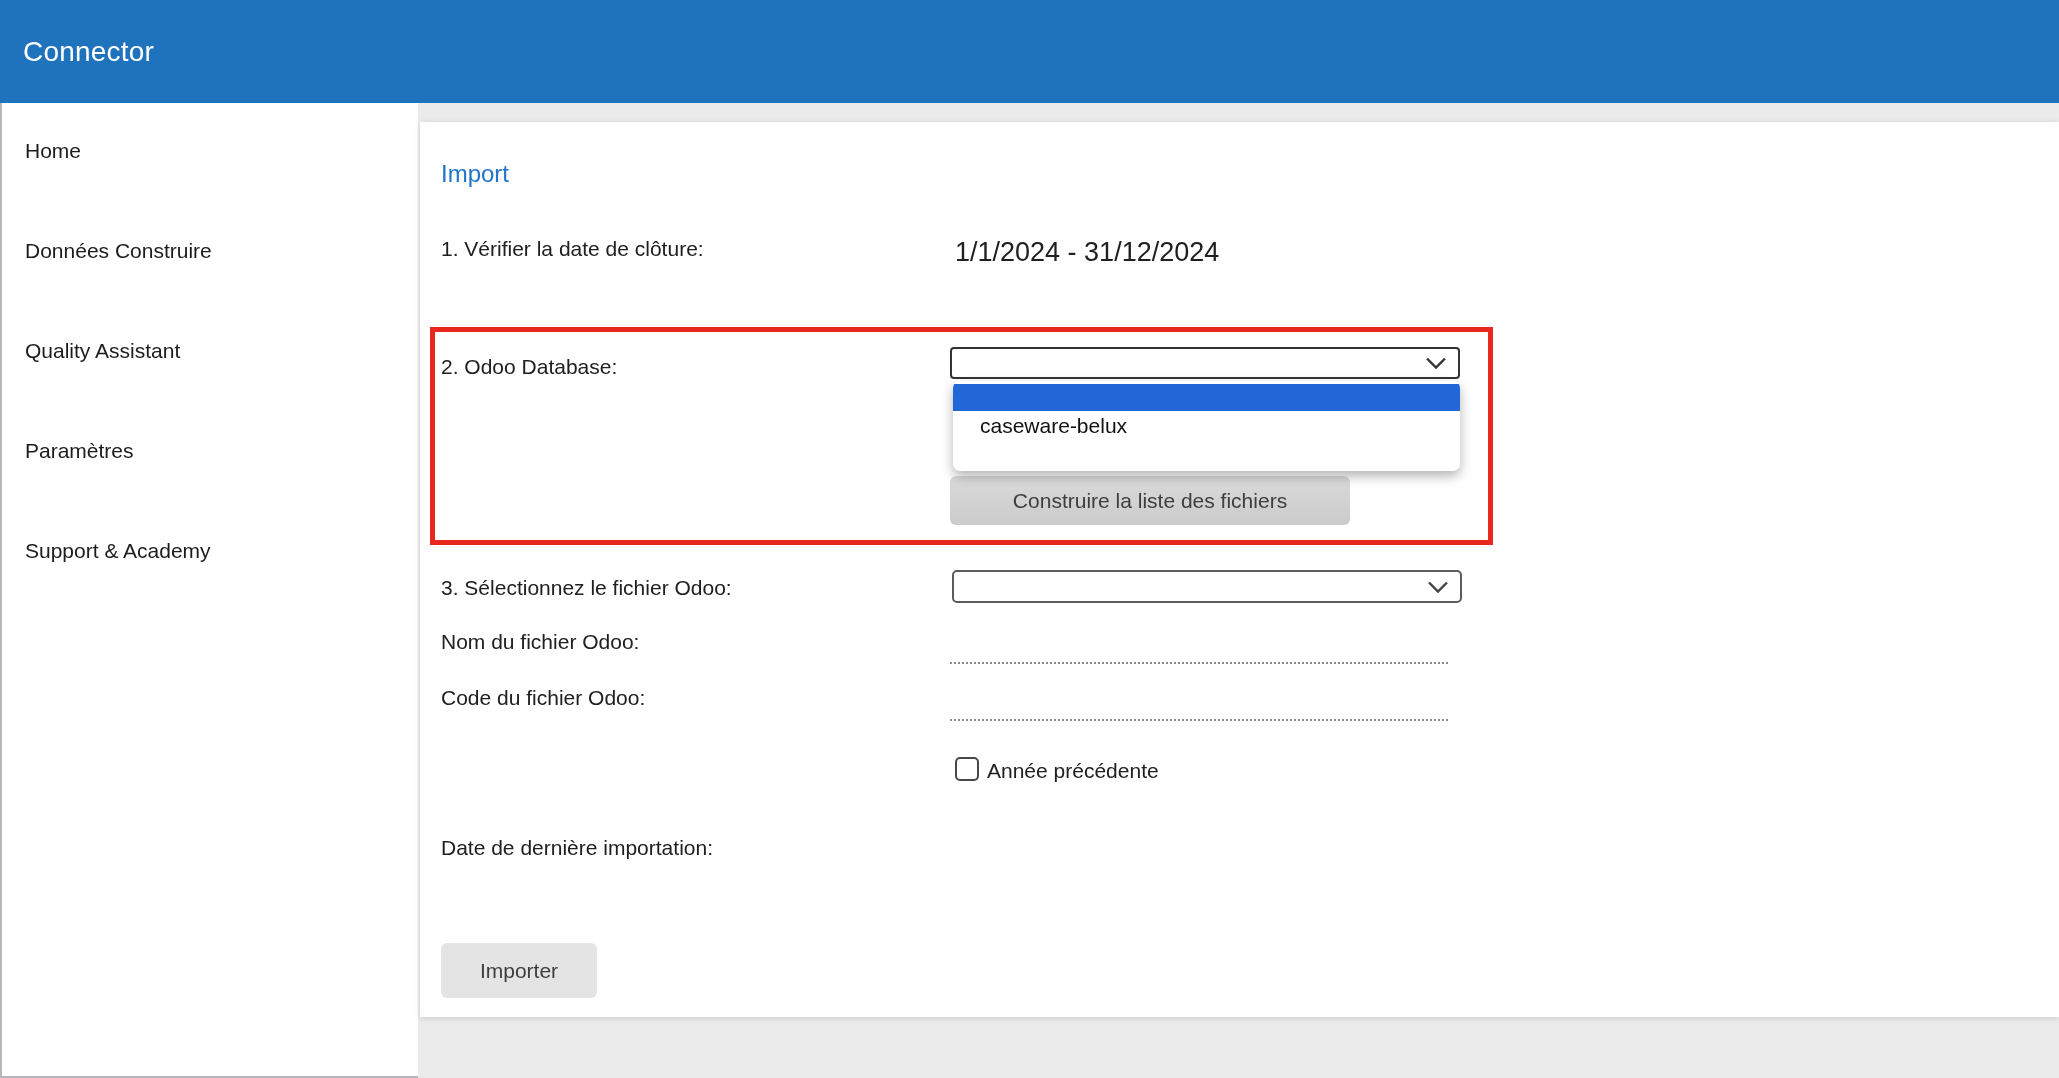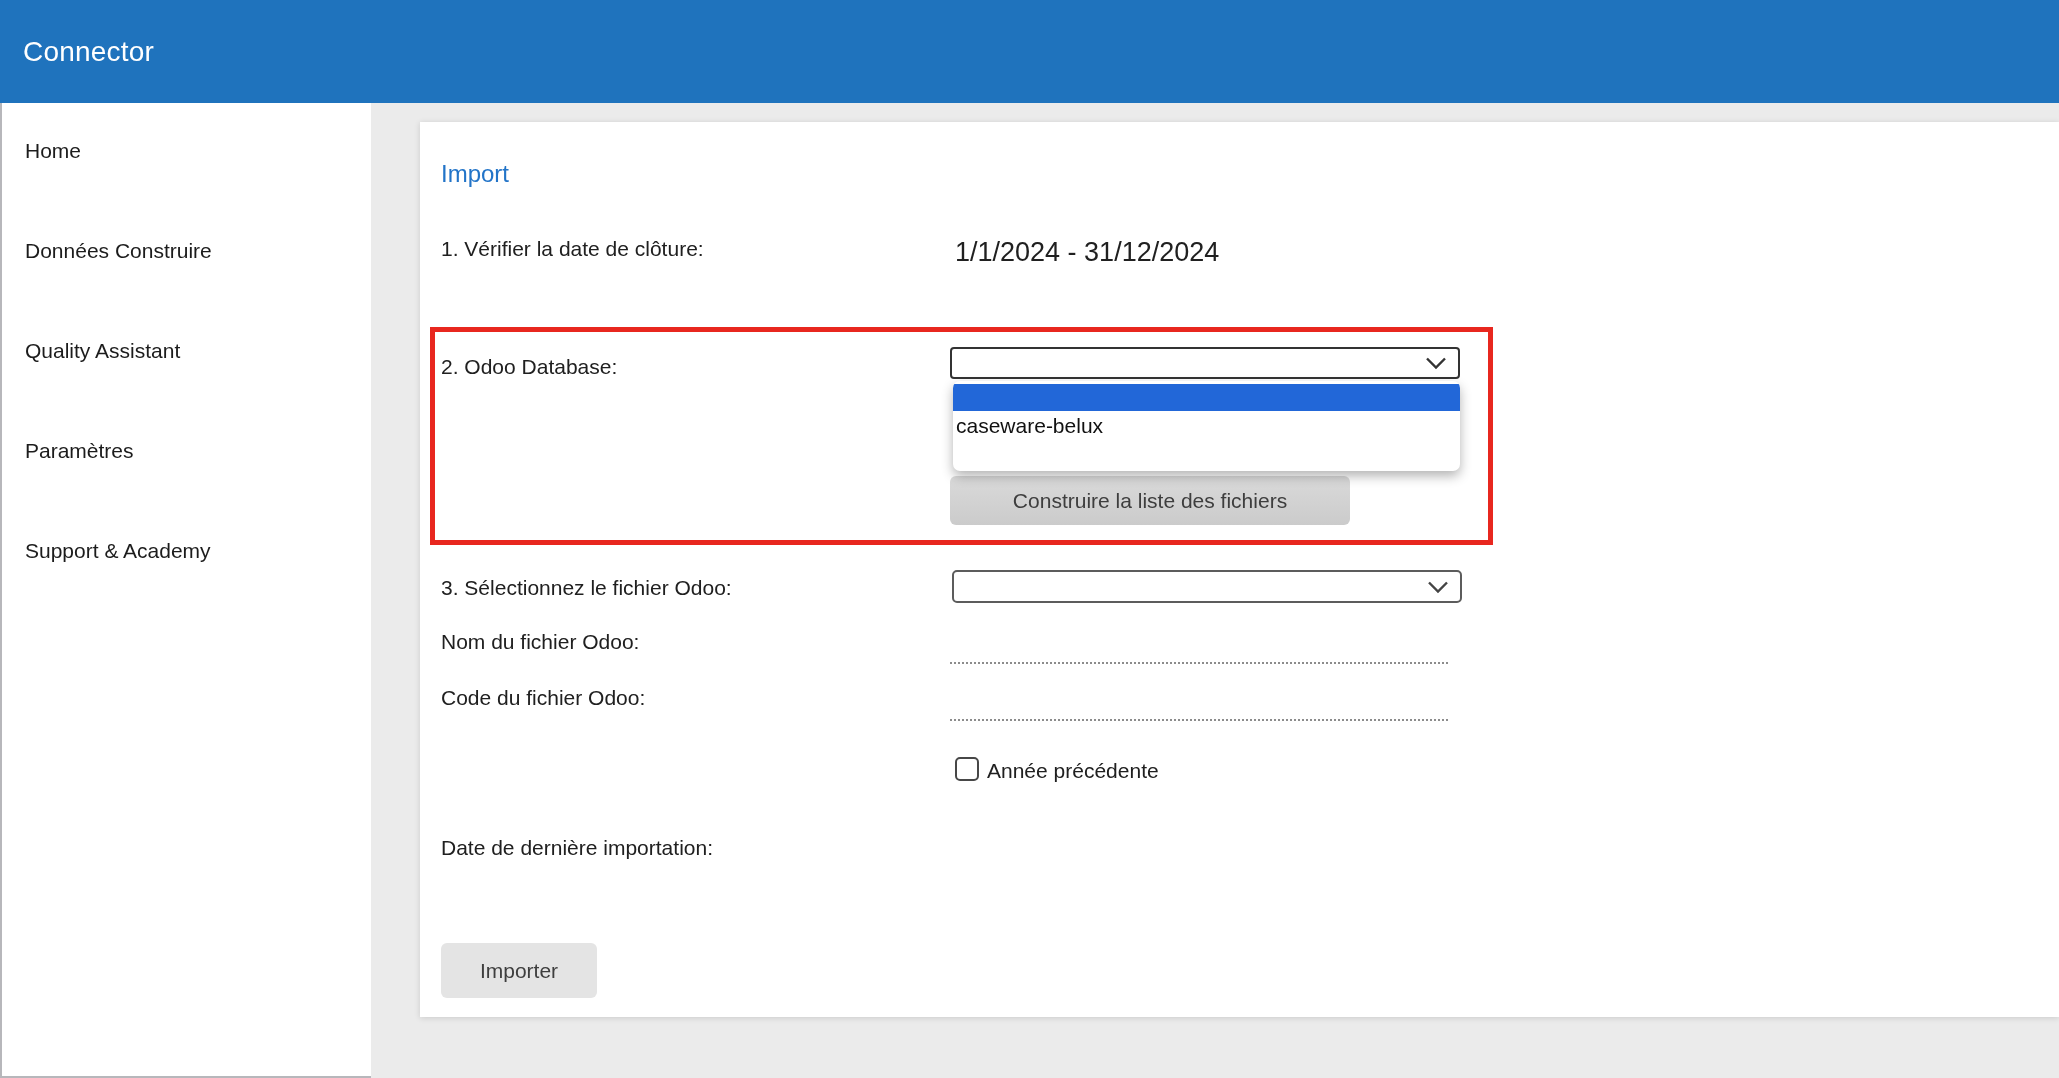--- a/index.html
+++ b/index.html
@@ -4,21 +4,21 @@
 <style>
   html,body{margin:0;padding:0;background:#ebebeb;font-family:"Liberation Sans",sans-serif;}
   .screen{position:relative;width:2059px;height:1078px;background:#ebebeb;overflow:hidden;}
 
   
   .topbar{position:absolute;left:0;top:0;width:2059px;height:103px;background:#1f73bd;
           display:flex;align-items:center;}
   .app-title{color:#ffffff;font-size:28px;padding-left:23px;letter-spacing:.2px;}
 
   
-  .sidebar{position:absolute;left:0;top:103px;width:371px;height:975px;background:#ffffff;
+  .sidebar{position:absolute;left:0;top:103px;width:418px;height:975px;background:#ffffff;
            border-left:2px solid #b7b7bb;border-bottom:2px solid #b7b7bb;box-sizing:border-box;}
   .nav-item{position:absolute;left:23px;font-size:21px;color:#1c1c1c;cursor:pointer;white-space:nowrap;}
 
   
   .panel{position:absolute;left:420px;top:122px;width:1639px;height:895px;background:#ffffff;
          box-shadow:0 1px 6px rgba(0,0,0,0.14);}
   .page-title{position:absolute;left:441px;top:160px;margin:0;font-size:24px;font-weight:400;color:#2274c8;}
   .lbl{position:absolute;font-size:21px;color:#202020;white-space:nowrap;}
   .val{position:absolute;font-size:27px;color:#202020;white-space:nowrap;}
 
@@ -26,21 +26,21 @@
   .select{position:absolute;background:#ffffff;box-sizing:border-box;border-radius:4px;cursor:pointer;}
   .select-2{left:950px;top:347px;width:510px;height:32px;border:2px solid #333333;}
   .select-3{left:952px;top:570px;width:510px;height:33px;border:2px solid #5c5c5c;border-radius:5px;}
   .select .sel-value{position:absolute;left:10px;top:3px;font-size:21px;color:#202020;}
   .select .chev{position:absolute;right:11px;top:50%;transform:translateY(-50%);display:block;}
 
   
   .dropdown{position:absolute;left:953px;top:381px;width:507px;height:90px;background:#ffffff;
             border-radius:7px;box-shadow:0 5px 12px rgba(0,0,0,0.30);overflow:hidden;padding-top:3px;
             box-sizing:border-box;z-index:5;}
-  .opt{font-size:21px;color:#111111;line-height:30px;height:30px;padding-left:3px;cursor:pointer;}
+  .opt{font-size:21px;color:#111111;line-height:30px;height:30px;padding-left:27px;cursor:pointer;}
   .opt-highlight{height:27px;background:#2267d8;cursor:pointer;}
 
   
   .btn{position:absolute;display:flex;align-items:center;justify-content:center;
        font-size:21px;color:#3e3e3e;border-radius:6px;cursor:pointer;box-sizing:border-box;}
   .btn-build{left:950px;top:476px;width:400px;height:49px;background:linear-gradient(#dadada,#cbcbcb);}
   .btn-import{left:441px;top:943px;width:156px;height:55px;background:#e4e4e4;}
 
   
   .dotted-field{position:absolute;left:950px;width:498px;height:20px;border-bottom:2px dotted #8c8c8c;}

